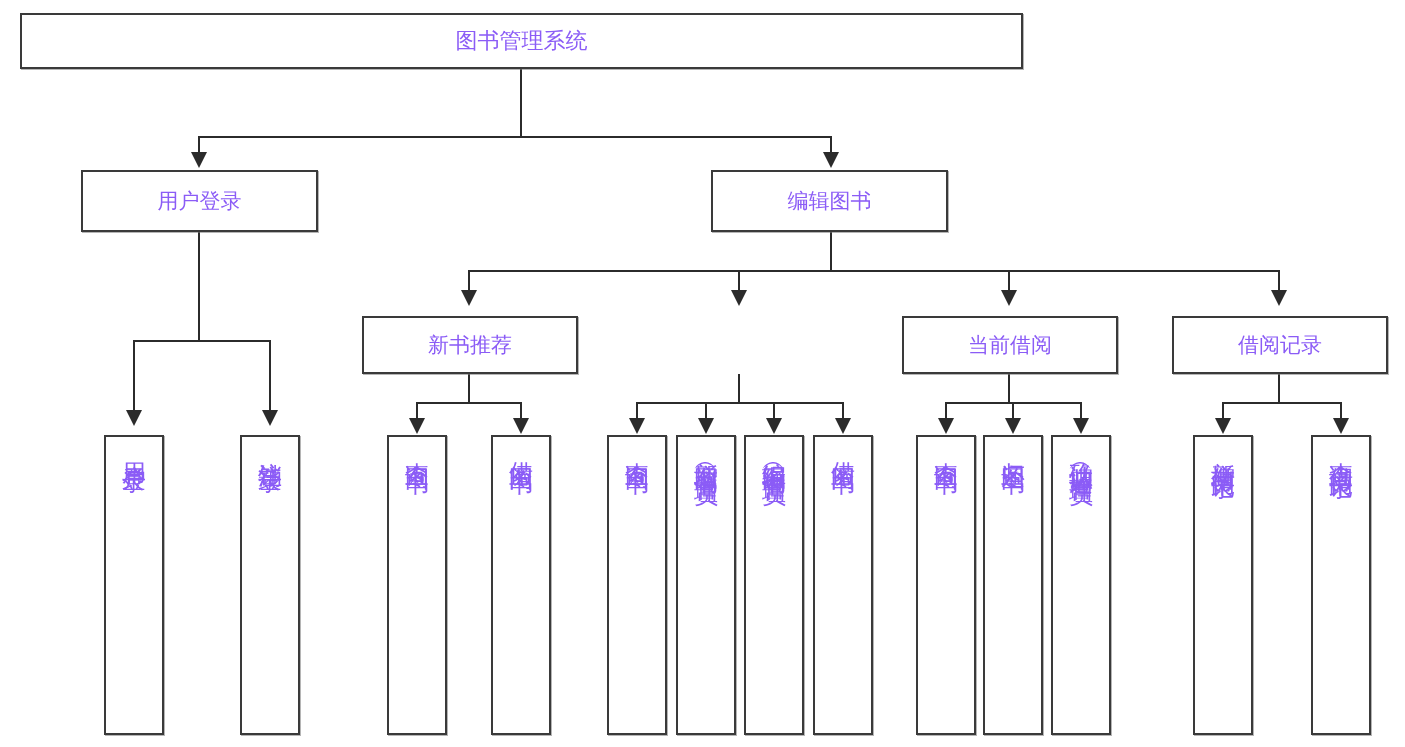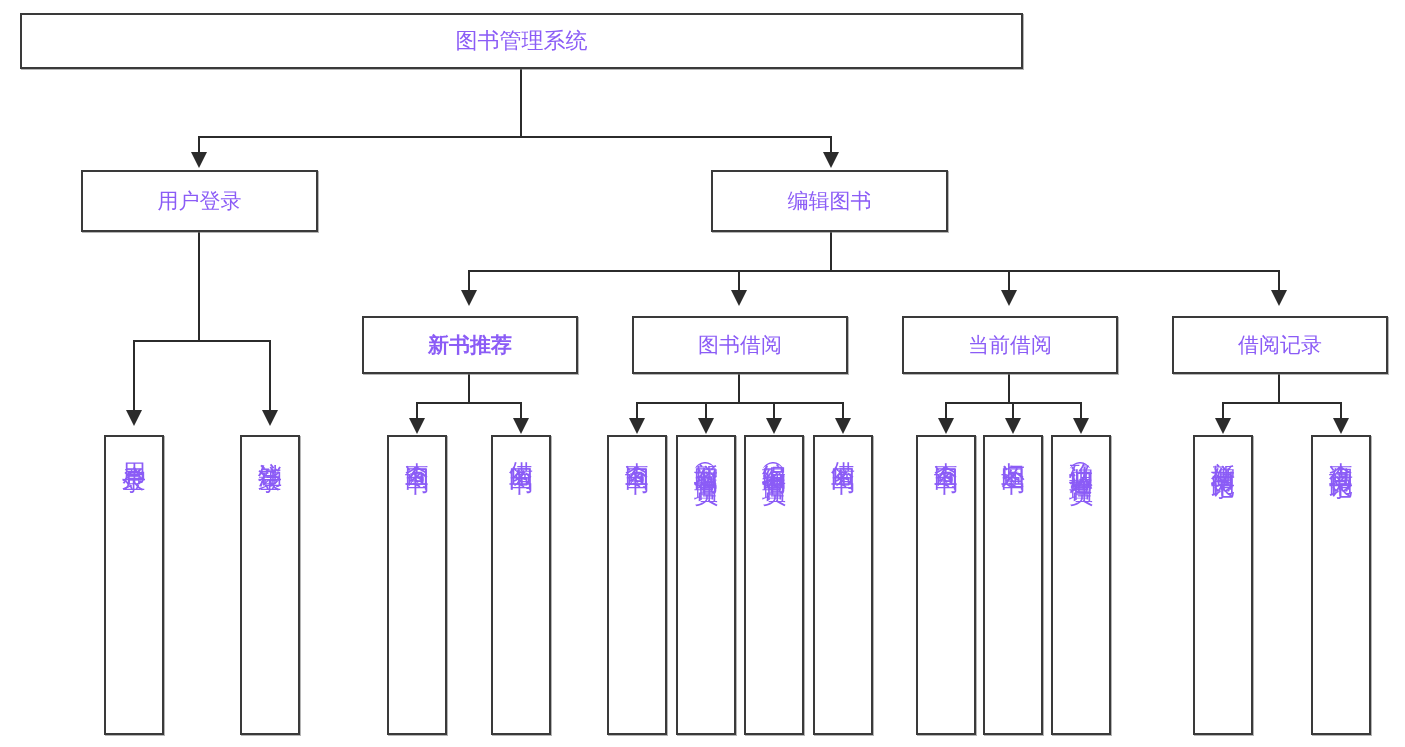--- a/index.html
+++ b/index.html
@@ -149,27 +149,24 @@
   </div>
 
   <div class="node horiz" style="left:81px; top:170px; width:237px; height:62px;">
     <span class="label">用户登录</span>
   </div>
 
   <div class="node horiz" style="left:711px; top:170px; width:237px; height:62px;">
     <span class="label">编辑图书</span>
   </div>
 
-  <div class="node horiz" style="left:362px; top:316px; width:216px; height:58px;font-weight:bold;">
+  <div class="node horiz" style="left:362px; top:316px; width:216px; height:58px;">
     <span class="label">新书推荐</span>
   </div>
 
-  <div class="node horiz" style="left:632px; top:316px; width:216px; height:58px;">
-    <span class="label">图书借阅</span>
-  </div>
 
   <div class="node horiz" style="left:1172px; top:316px; width:216px; height:58px;">
     <span class="label">借阅记录</span>
   </div>
 
   <div class="node horiz" style="left:902px; top:316px; width:216px; height:58px;">
     <span class="label">当前借阅</span>
   </div>
 
   <div class="node vert" style="left:104px; top:435px; width:60px; height:300px;">

